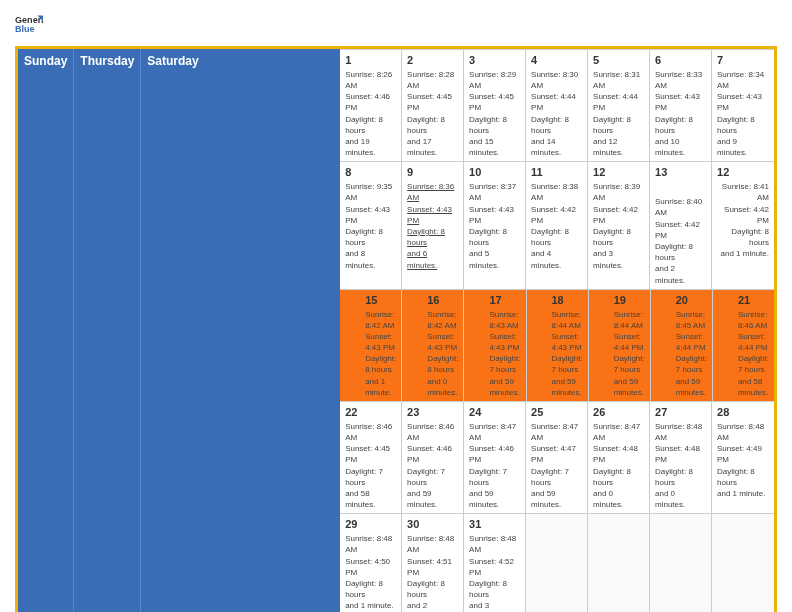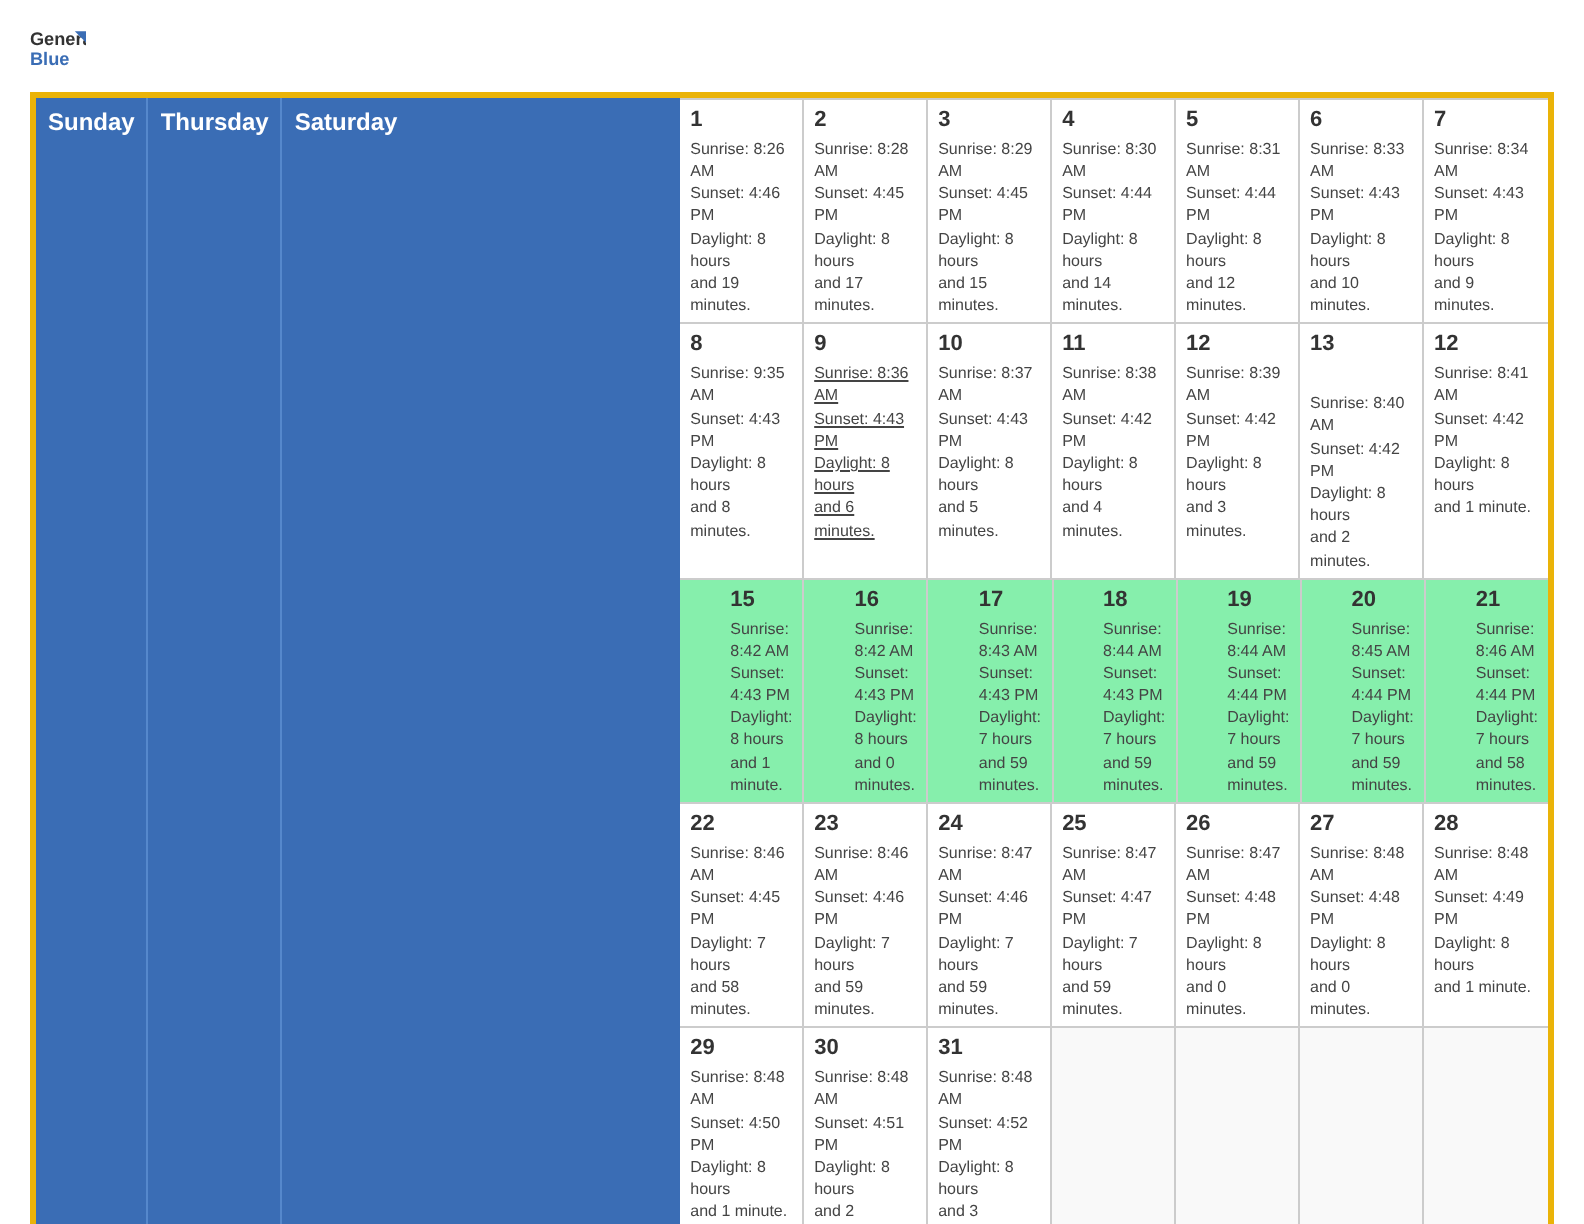--- a/index.html
+++ b/index.html
@@ -85,21 +85,21 @@
       line-height: 1.35;
       vertical-align: top;
     }
     .cal-cell:last-child {
       border-right: none;
     }
     .cal-cell.empty {
       background: #f9f9f9;
     }
     .cal-cell.shaded {
-      background: #86efac;
+      background: #f97316;
       padding-left: 25px;
     }
     .day-num {
       font-size: 11px;
       font-weight: bold;
       color: #333;
       display: block;
       margin-bottom: 1px;
     }
     .cell-info {
@@ -226,21 +226,21 @@
           </div>
           <div class="cal-cell">
             <span class="day-num">13</span>
             <div class="cell-info" style="white-space: pre-line; margin-top: 16px;">Sunrise: 8:40 AM
 Sunset: 4:42 PM
 Daylight: 8 hours
 and 2 minutes.</div>
           </div>
           <div class="cal-cell">
             <span class="day-num">12</span>
-            <div class="cell-info" style="white-space: pre-line;">Sunrise: 8:41 AM
+            <div class="cell-info" style="white-space: pre-line; text-align: right;">Sunrise: 8:41 AM
 Sunset: 4:42 PM
 Daylight: 8 hours
 and 1 minute.</div>
           </div>
         </div>
         <div class="cal-row">
           <div class="cal-cell shaded">
             <span class="day-num">15</span>
             <div class="cell-info" style="white-space: pre-line;">Sunrise: 8:42 AM
 Sunset: 4:43 PM

